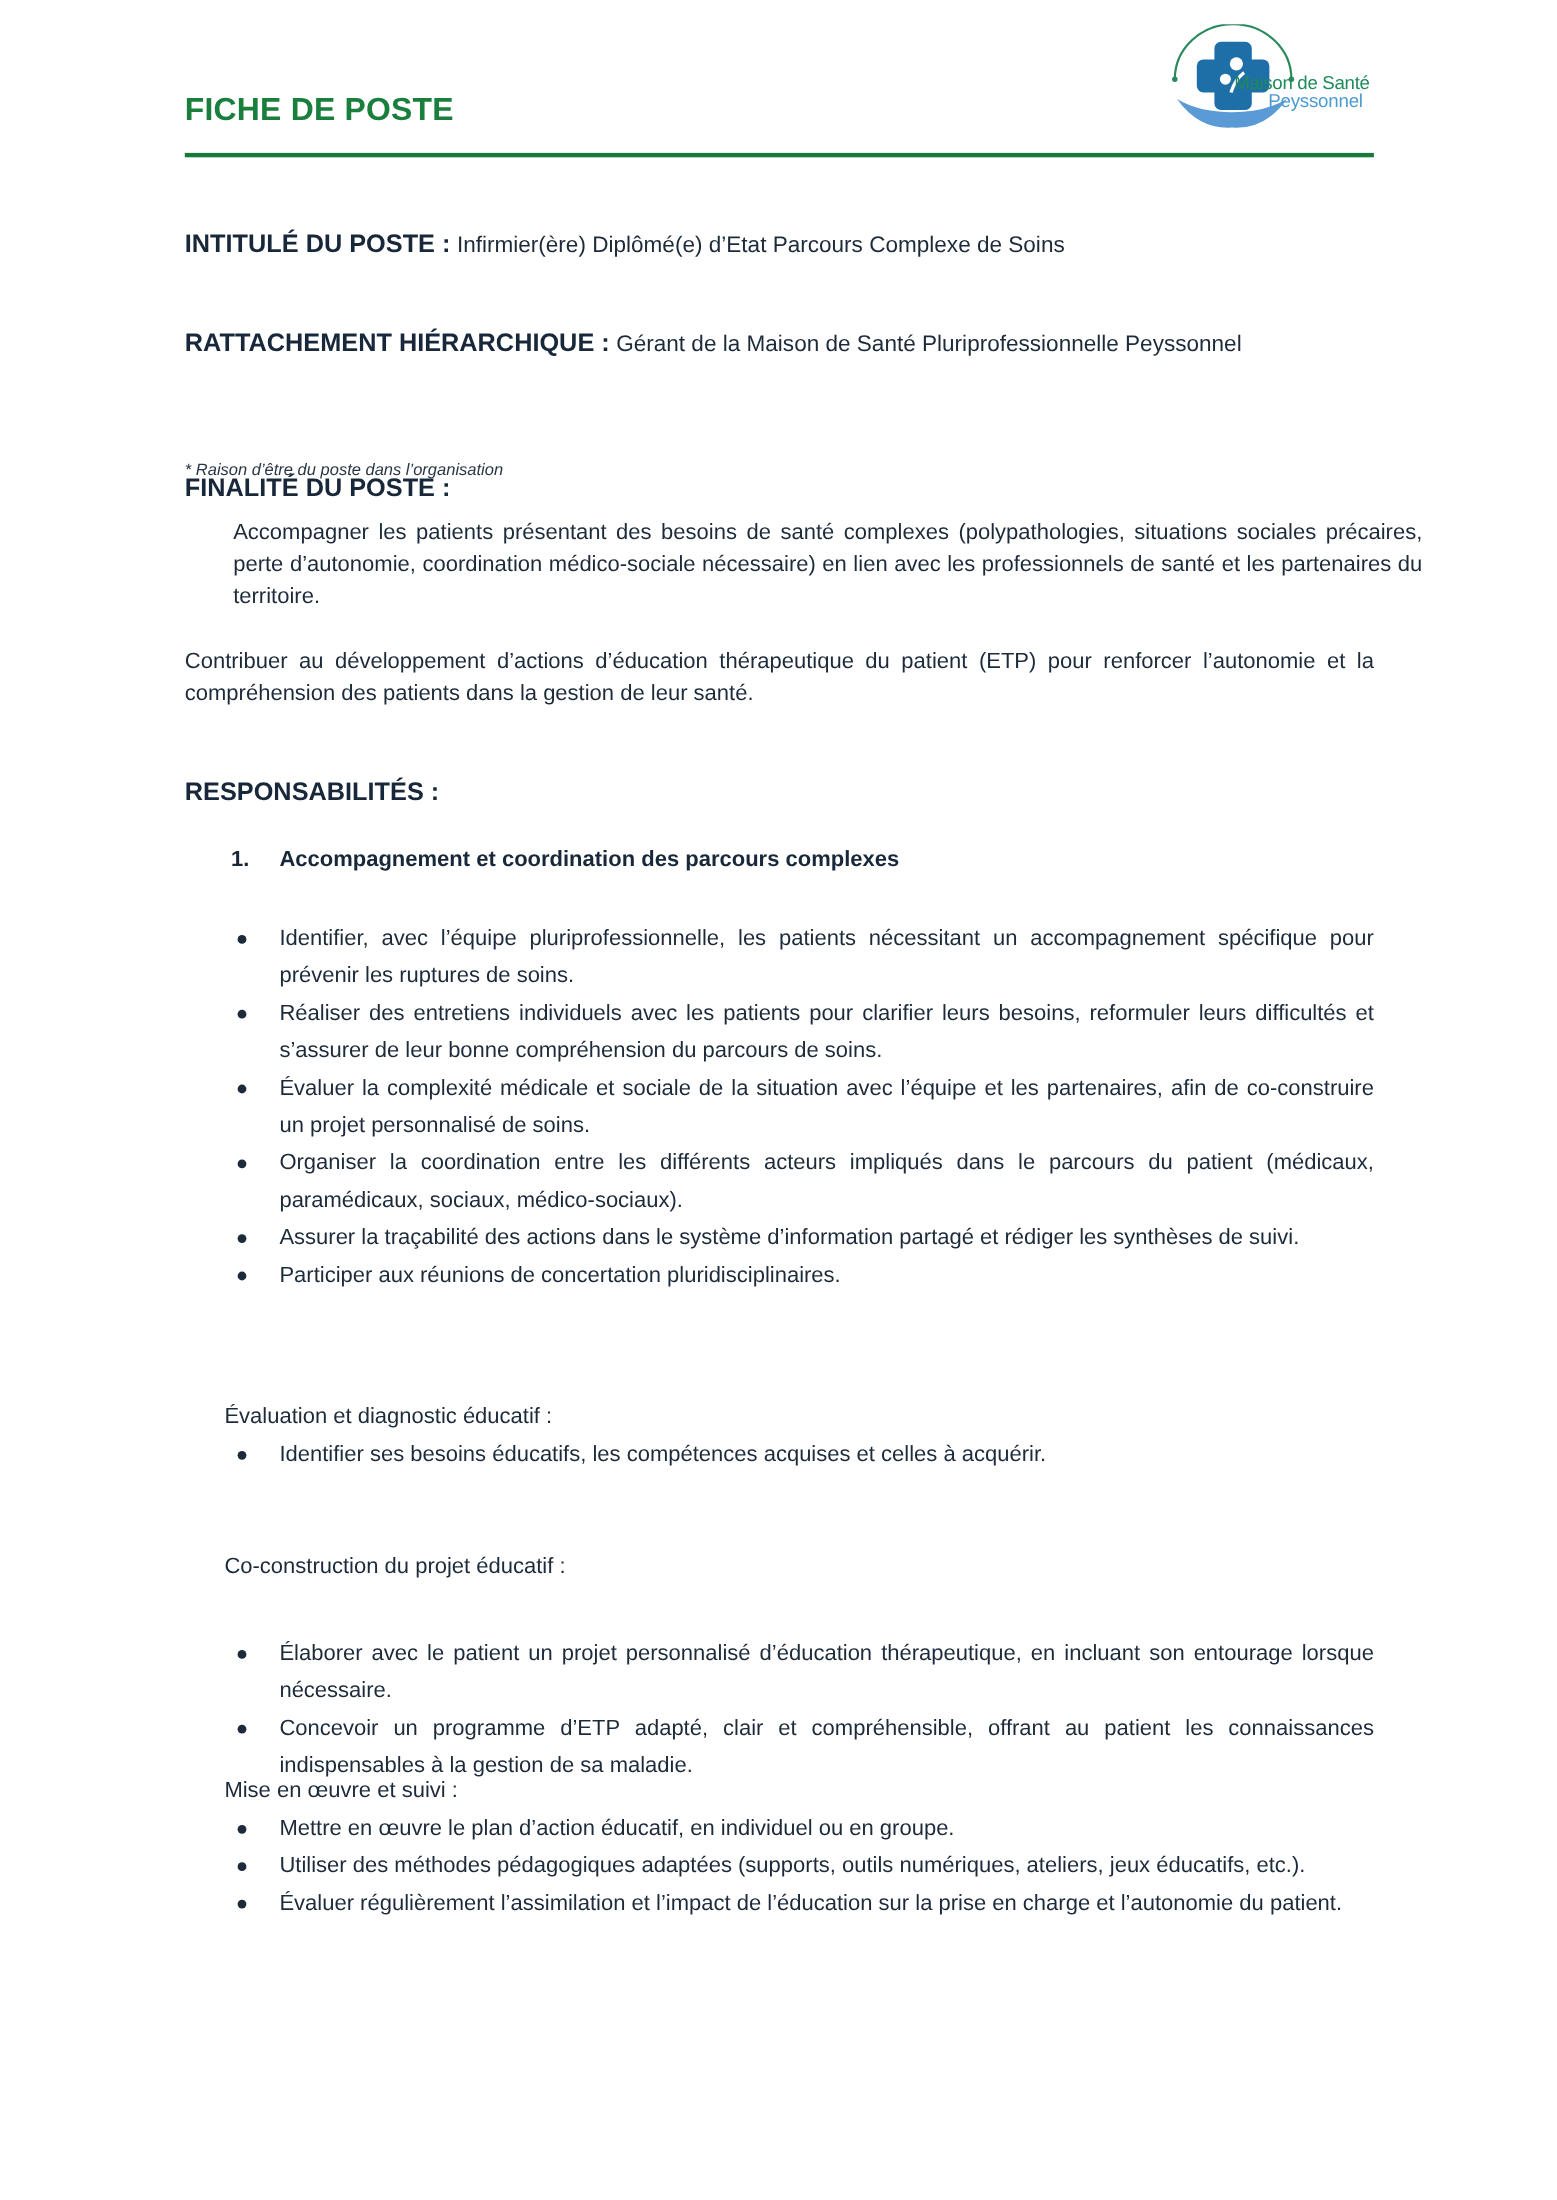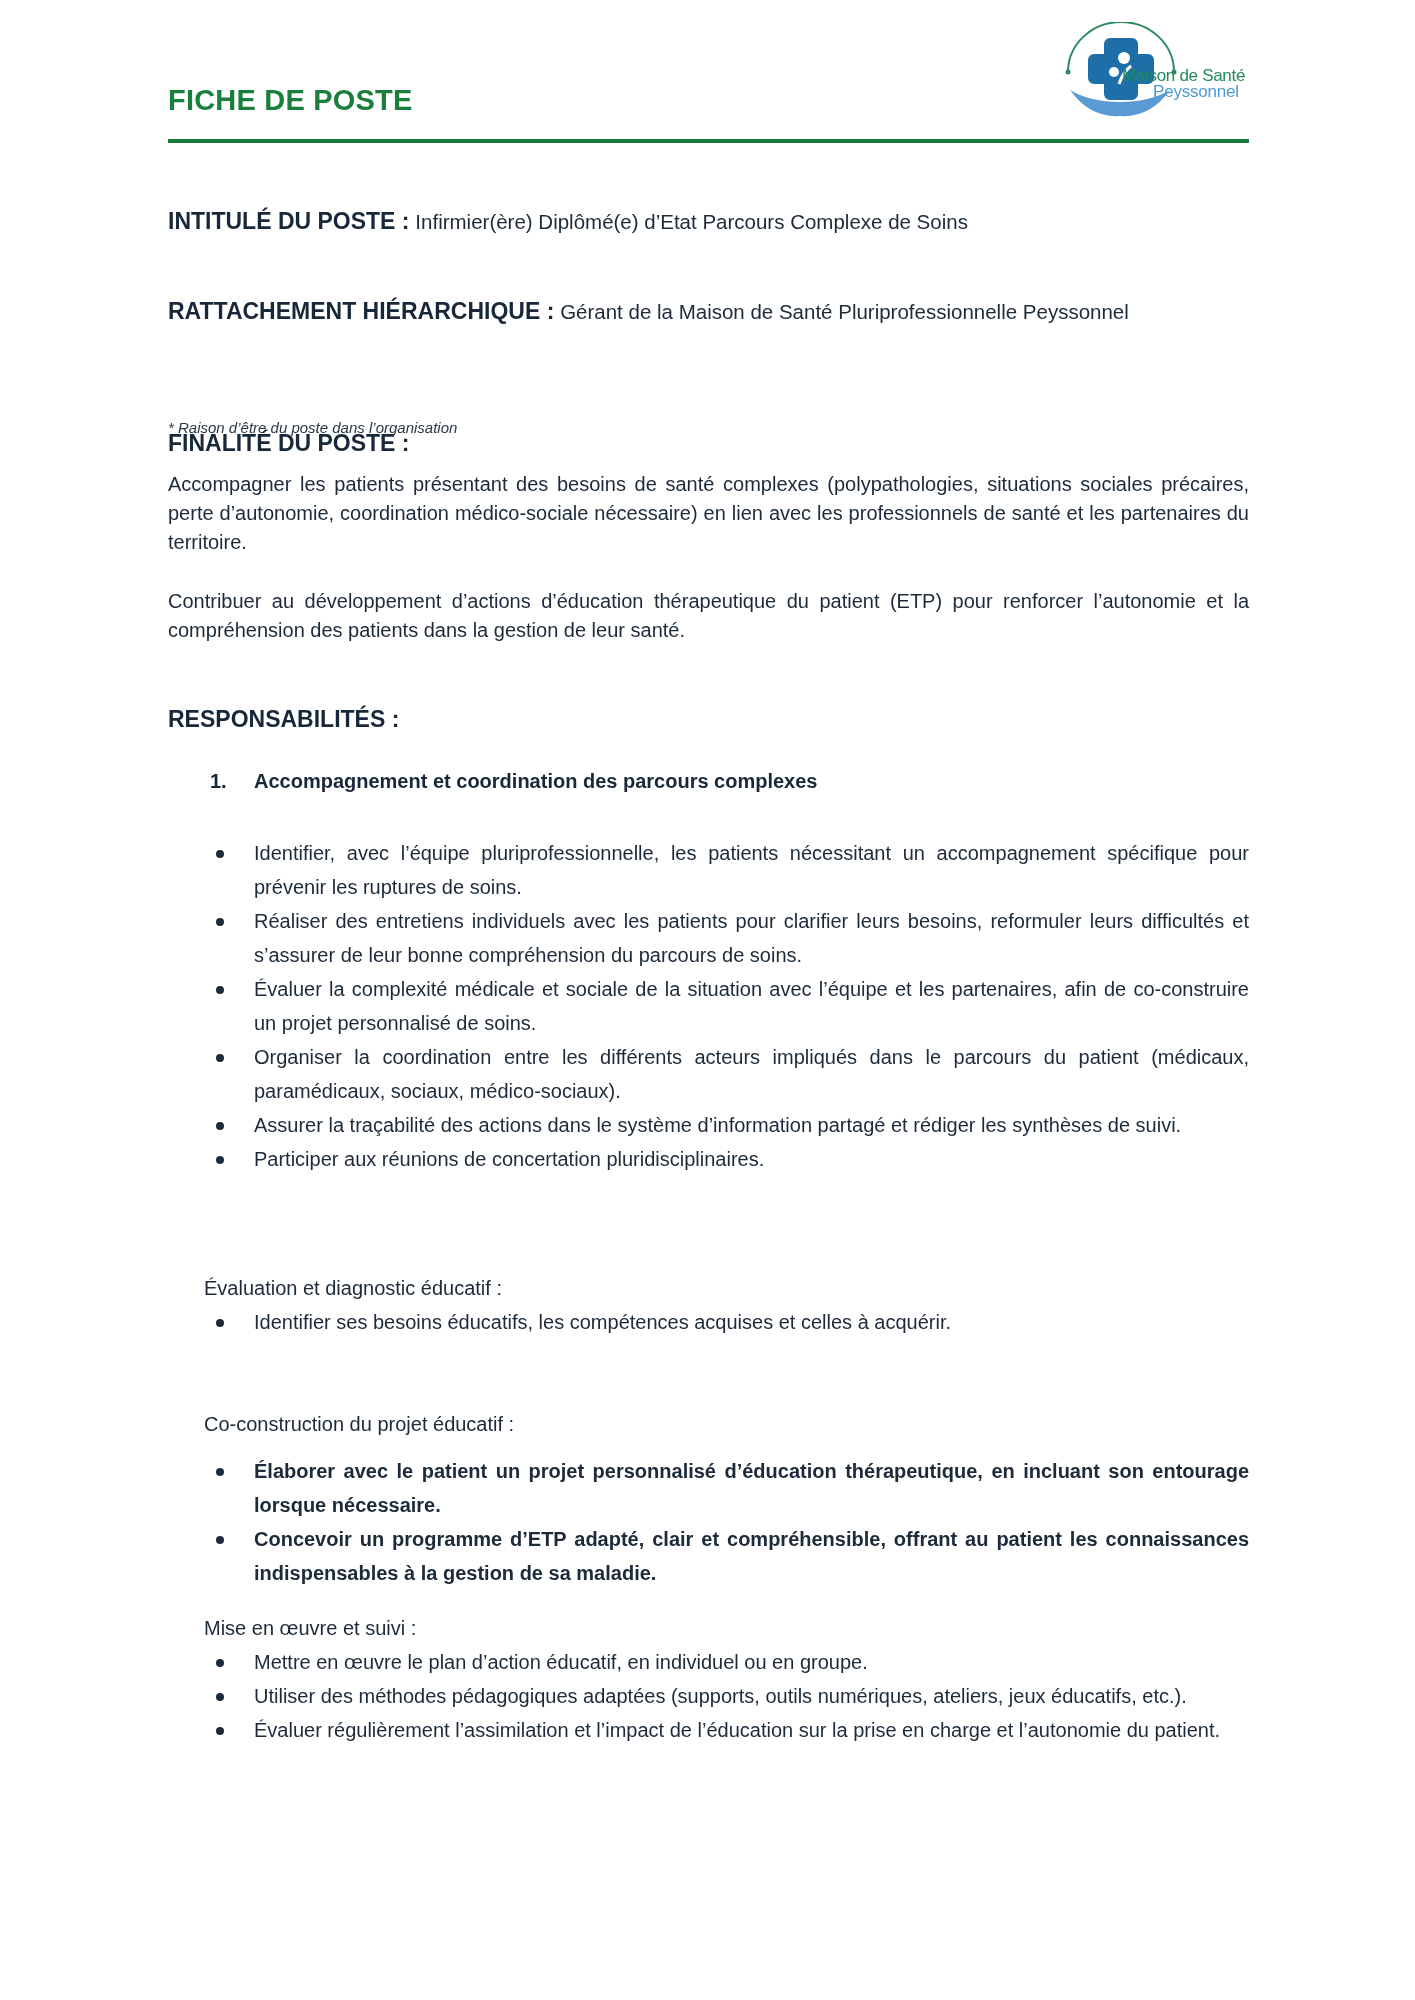--- a/index.html
+++ b/index.html
@@ -66,21 +66,21 @@
   </div>
 
   <div class="field" style="top:298px;">
     <span class="lbl">RATTACHEMENT HIÉRARCHIQUE :</span>
     <span class="val">Gérant de la Maison de Santé Pluriprofessionnelle Peyssonnel</span>
   </div>
 
   <div class="h" style="top:390px;margin-top:40px;">FINALITÉ DU POSTE :</div>
   <div class="note">* Raison d’être du poste dans l’organisation</div>
 
-  <div class="para" style="top:470px;">Accompagner les patients présentant des besoins de santé complexes (polypathologies, situations sociales précaires, perte d’autonomie, coordination médico-sociale nécessaire) en lien avec les professionnels de santé et les partenaires du territoire.</div>
+  <div class="para" style="top:470px;margin-left:44px;">Accompagner les patients présentant des besoins de santé complexes (polypathologies, situations sociales précaires, perte d’autonomie, coordination médico-sociale nécessaire) en lien avec les professionnels de santé et les partenaires du territoire.</div>
   <div class="para" style="top:587px;">Contribuer au développement d’actions d’éducation thérapeutique du patient (ETP) pour renforcer l’autonomie et la compréhension des patients dans la gestion de leur santé.</div>
 
   <div class="h" style="top:706px;">RESPONSABILITÉS :</div>
 
   <div class="sub1">
     <span class="num">1.</span><span>Accompagnement et coordination des parcours complexes</span>
   </div>
 
   <ul class="list" style="top:836px;">
     <li><span class="dot"></span><span>Identifier, avec l’équipe pluriprofessionnelle, les patients nécessitant un accompagnement spécifique pour prévenir les ruptures de soins.</span></li>
@@ -91,21 +91,21 @@
     <li><span class="dot"></span><span>Participer aux réunions de concertation pluridisciplinaires.</span></li>
   </ul>
 
 
   <div class="label" style="top:1277px;">Évaluation et diagnostic éducatif :</div>
   <ul class="list" style="top:1305px;">
     <li><span class="dot"></span><span>Identifier ses besoins éducatifs, les compétences acquises et celles à acquérir.</span></li>
   </ul>
 
   <div class="label" style="top:1413px;">Co-construction du projet éducatif :</div>
-  <ul class="list" style="top:1454px;font-weight:bold;">
+  <ul class="list" style="top:1486px;">
     <li><span class="dot"></span><span>Élaborer avec le patient un projet personnalisé d’éducation thérapeutique, en incluant son entourage lorsque nécessaire.</span></li>
     <li><span class="dot"></span><span>Concevoir un programme d’ETP adapté, clair et compréhensible, offrant au patient les connaissances indispensables à la gestion de sa maladie.</span></li>
   </ul>
 
   <div class="label" style="top:1617px;">Mise en œuvre et suivi :</div>
   <ul class="list" style="top:1645px;">
     <li><span class="dot"></span><span>Mettre en œuvre le plan d’action éducatif, en individuel ou en groupe.</span></li>
     <li><span class="dot"></span><span>Utiliser des méthodes pédagogiques adaptées (supports, outils numériques, ateliers, jeux éducatifs, etc.).</span></li>
     <li><span class="dot"></span><span>Évaluer régulièrement l’assimilation et l’impact de l’éducation sur la prise en charge et l’autonomie du patient.</span></li>
   </ul>

